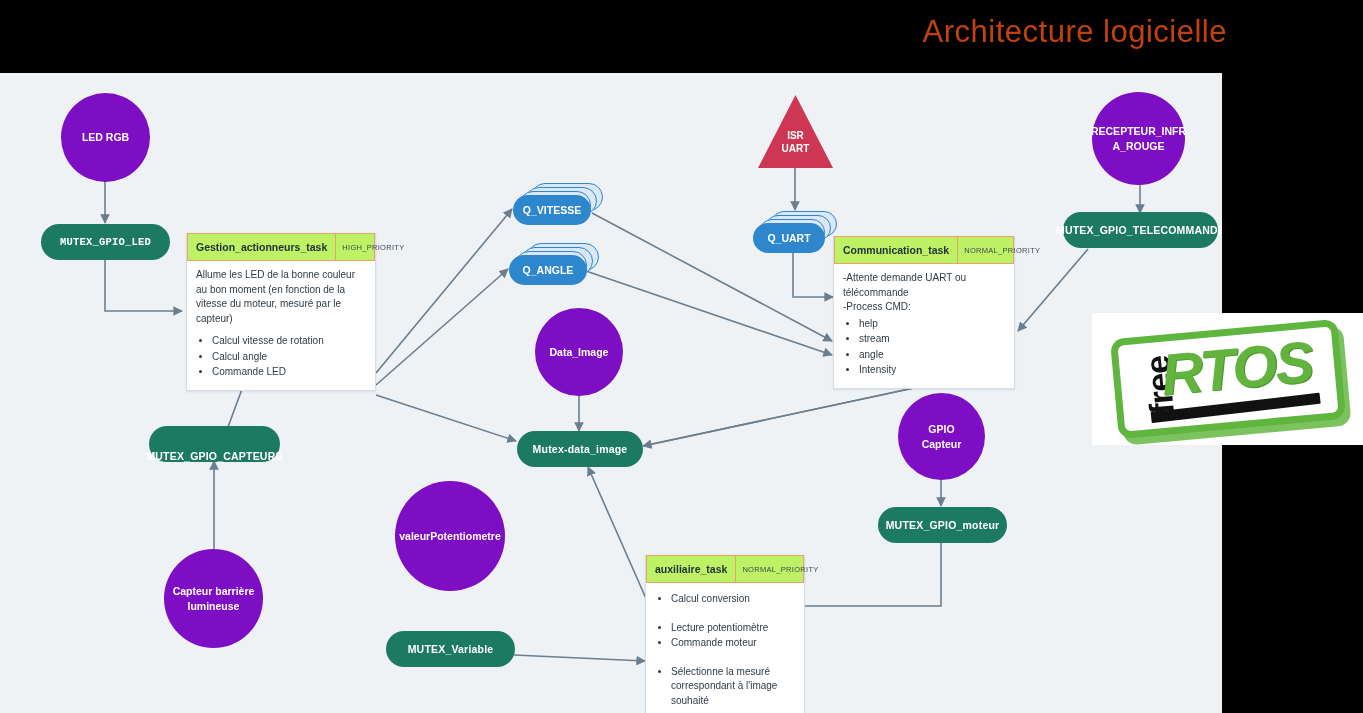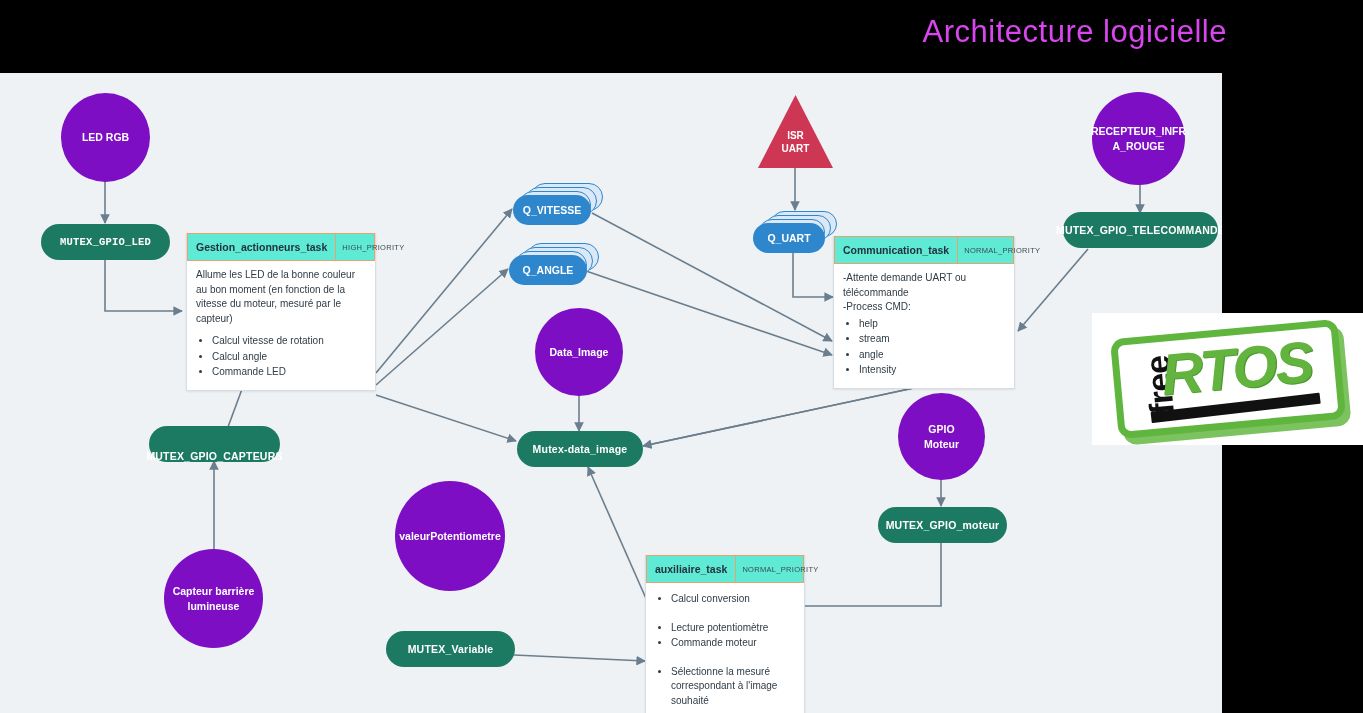--- a/index.html
+++ b/index.html
@@ -1,21 +1,21 @@
 <!DOCTYPE html>
 <html><head>
 <meta charset="utf-8">
 <style>
   html,body{margin:0;padding:0;background:#000;}
   body{width:1363px;height:713px;position:relative;overflow:hidden;
        font-family:"Liberation Sans","DejaVu Sans",sans-serif;}
 
   
   #header{position:absolute;left:0;top:0;width:1363px;height:73px;background:#000;}
-  #title{position:absolute;right:136px;top:14px;color:#d946ef;font-size:31px;
+  #title{position:absolute;right:136px;top:14px;color:#c2410c;font-size:31px;
          font-weight:400;letter-spacing:.5px;white-space:nowrap;}
 
   
   #canvas{position:absolute;left:0;top:73px;width:1222px;height:640px;
           background:#eef2f5;overflow:hidden;}
   #edges{position:absolute;left:0;top:0;width:1222px;height:640px;}
 
   .node{position:absolute;box-sizing:border-box;}
 
   
@@ -39,21 +39,21 @@
   
   .isr{position:absolute;}
   .isr .tri{position:absolute;left:0;top:0;width:100%;height:100%;
             background:#ce3754;clip-path:polygon(50% 0%,100% 100%,0% 100%);}
   .isr .lbl{position:absolute;left:0;top:48%;width:100%;text-align:center;
             color:#fff;font-size:10px;font-weight:bold;line-height:1.25;}
 
   
   .task{background:#fff;border:1px solid #d7dde3;border-top:none;
         box-shadow:0 1px 2px rgba(0,0,0,.08);}
-  .task .hdr{display:flex;border:1px solid #e8a36b;background:#5eead4;box-sizing:border-box;}
+  .task .hdr{display:flex;border:1px solid #e8a36b;background:#bef264;box-sizing:border-box;}
   .task .hdr .name{flex:1;padding:7px 8px;font-size:10.5px;font-weight:bold;
                    color:#23313d;white-space:nowrap;display:flex;align-items:center;}
   .task .hdr .prio{border-left:1px solid #e8a36b;padding:7px 6px;font-size:7.5px;
                    color:#3d4a55;letter-spacing:.3px;display:flex;align-items:center;
                    white-space:nowrap;}
   .task .body{padding:7px 9px 9px 9px;font-size:10px;color:#2f3b45;line-height:1.45;}
   .task .body p{margin:0;}
   .task .body ul{margin:8px 0 0 0;padding-left:16px;}
   .task .body ul li{margin:0 0 1px 0;}
 
@@ -152,21 +152,21 @@
   <div class="node circle" style="left:1092px;top:19px;width:93px;height:93px;">
     <span style="display:block">
       <span>RECEPTEUR_INFR</span><br>
       <span>A_ROUGE</span>
     </span>
   </div>
 
   <div class="node circle" style="left:898px;top:320px;width:87px;height:87px;">
     <span style="display:block">
       <span>GPIO</span><br>
-      <span>Moteur</span>
+      <span>Capteur</span>
     </span>
   </div>
 
   <div class="node mutex" style="left:41px;top:151px;width:129px;height:36px;font-family:Liberation Mono, monospace;">
     <span>MUTEX_GPIO_LED</span>
   </div>
 
   <div class="node mutex" style="left:149px;top:353px;width:131px;height:36px;align-items:flex-end;">
     <span>MUTEX_GPIO_CAPTEURS</span>
   </div>

